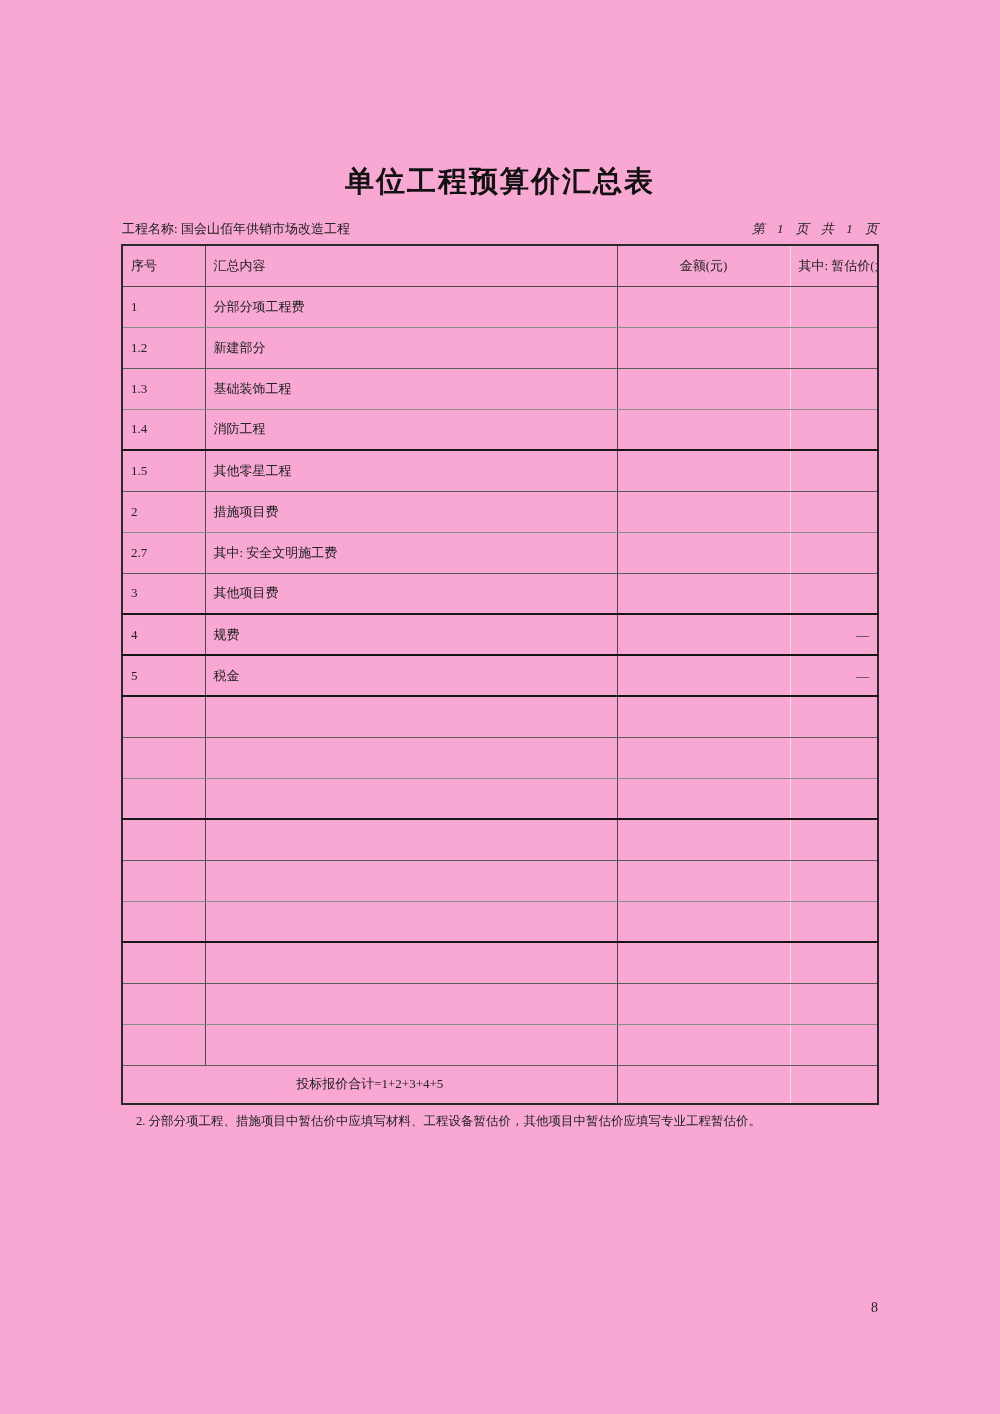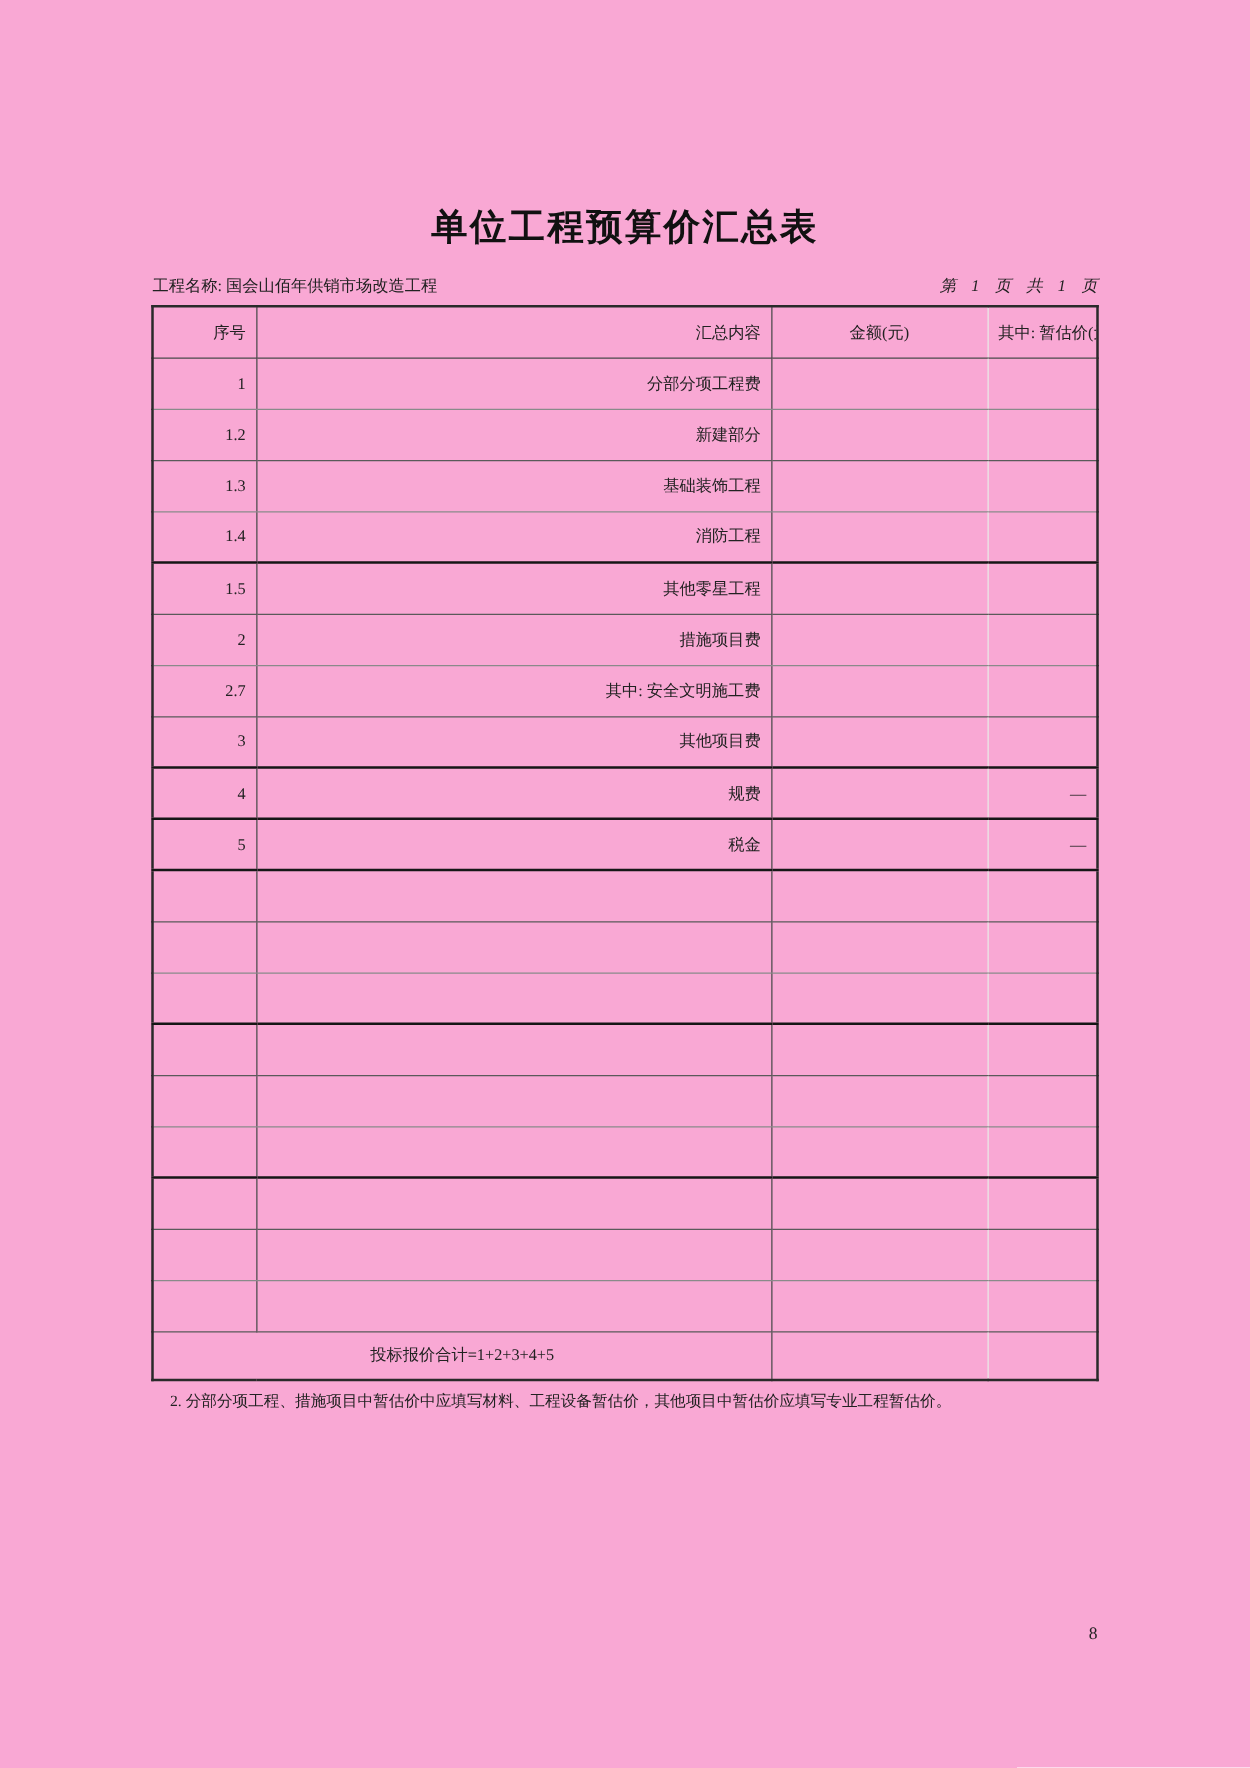--- a/index.html
+++ b/index.html
@@ -42,22 +42,22 @@
   }
   table.summary { border: 2px solid #2a2a2a; }
   th, td {
     height: 41px;
     padding: 0 8px;
     vertical-align: middle;
     font-weight: normal;
     overflow: hidden;
     white-space: nowrap;
   }
-  .c-no      { width: 83px;  text-align: right; border-right: 1px solid #4a4a4a; font-family: Liberation Serif, serif; }
-  .c-content { width: 412px; text-align: right;   border-right: 1px solid #4a4a4a; }
+  .c-no      { width: 83px;  text-align: left; border-right: 1px solid #4a4a4a; font-family: Liberation Serif, serif; }
+  .c-content { width: 412px; text-align: left;   border-right: 1px solid #4a4a4a; }
   .c-amount  { width: 173px; text-align: center; border-right: 1px solid #e9e9e6; }
   .c-est     { width: 88px;  text-align: right; }
   thead th { border-bottom: 1px solid #4a4a4a; text-align: center; }
   tbody td { border-bottom: 1px solid #5a5a5a; }
   tbody tr.hl td { border-bottom: 2px solid #161616; }
   tbody tr.ll td { border-bottom: 1px solid #8a8a8a; }
   tfoot td { border-top: 0; height: 39px; }
   .foot-label { text-align: center; border-right: 1px solid #4a4a4a; }
 
   .notes {

